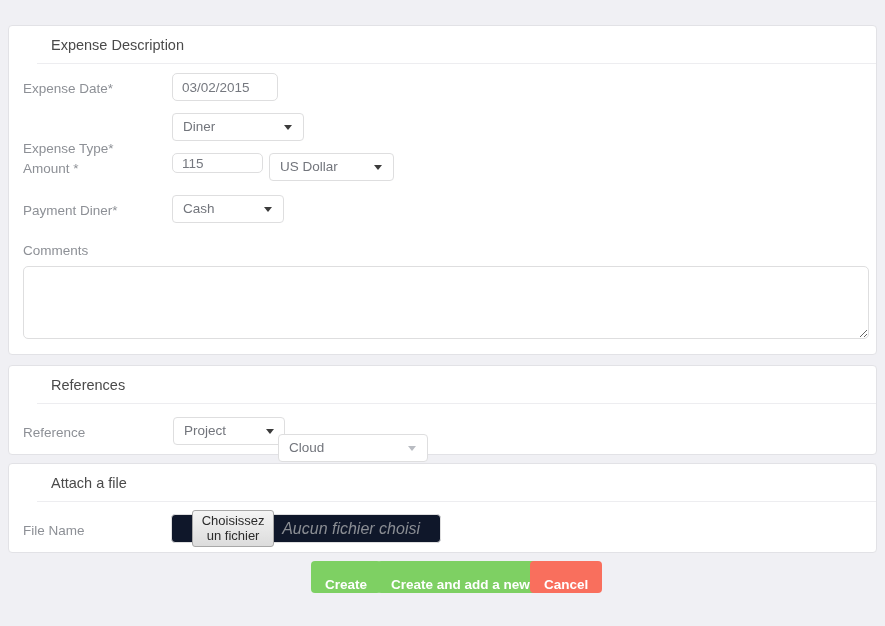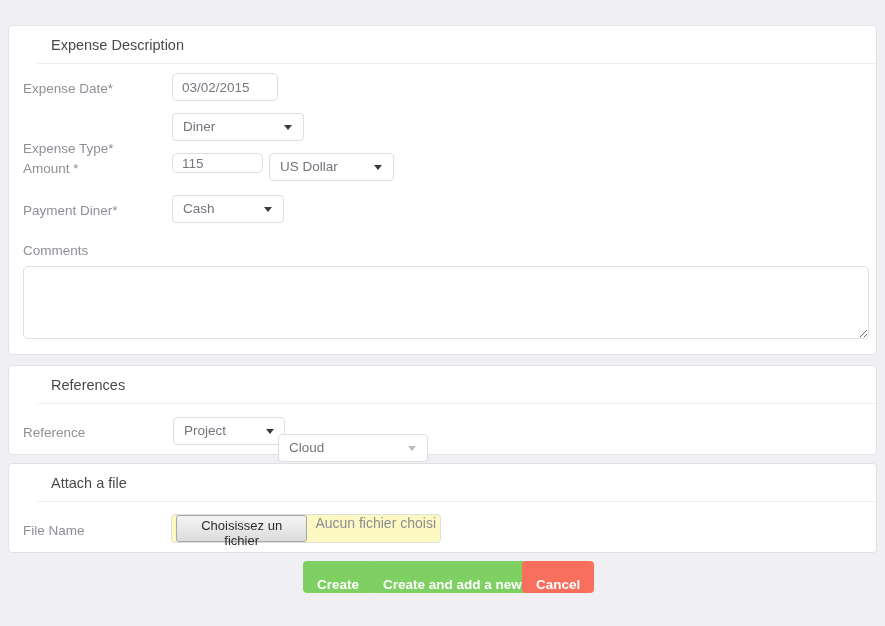--- a/index.html
+++ b/index.html
@@ -85,54 +85,57 @@
     resize: both;
     padding: 6px 9px;
     line-height: 1.4;
     color: #6f727a;
   }
 
   .fileinput {
     position: absolute;
     border: 1px solid #dededf;
     border-radius: 4px;
-    background: #fef9c3;
+    background: #0f172a;
     display: flex;
-    padding: 0 4px;
+    align-items: center;
+    padding: 0 20px;
   }
   .file-btn {
     font-family: "Liberation Sans", sans-serif;
     font-size: 13px;
     color: #2b2b2b;
     background: linear-gradient(#f4f4f4, #dcdcdc);
     border: 1px solid #a8a8a8;
     border-radius: 3px;
     padding: 2px 8px 3px 8px;
     line-height: 15px;
     cursor: pointer;
   }
   .file-status {
-    font-size: 14px;
+    font-size: 16px;
     color: #8a8d93;
     margin-left: 8px;
     white-space: nowrap;
+    font-style: italic;
   }
 
   .btn {
     position: absolute;
     font-family: "Liberation Sans", sans-serif;
     font-size: 13.5px;
     font-weight: bold;
     color: #ffffff;
     border: none;
     border-radius: 4px;
     cursor: pointer;
     height: 30px;
     padding: 16px 14px;
     white-space: nowrap;
+    margin-left: 8px;
   }
   .btn-green { background: #7ed063; }
   .btn-red { background: #f96f5d; }
 </style>
 </head>
 <body>
 
 <div class="page">
 
   <div class="panel" style="top:25px; height:330px;">

